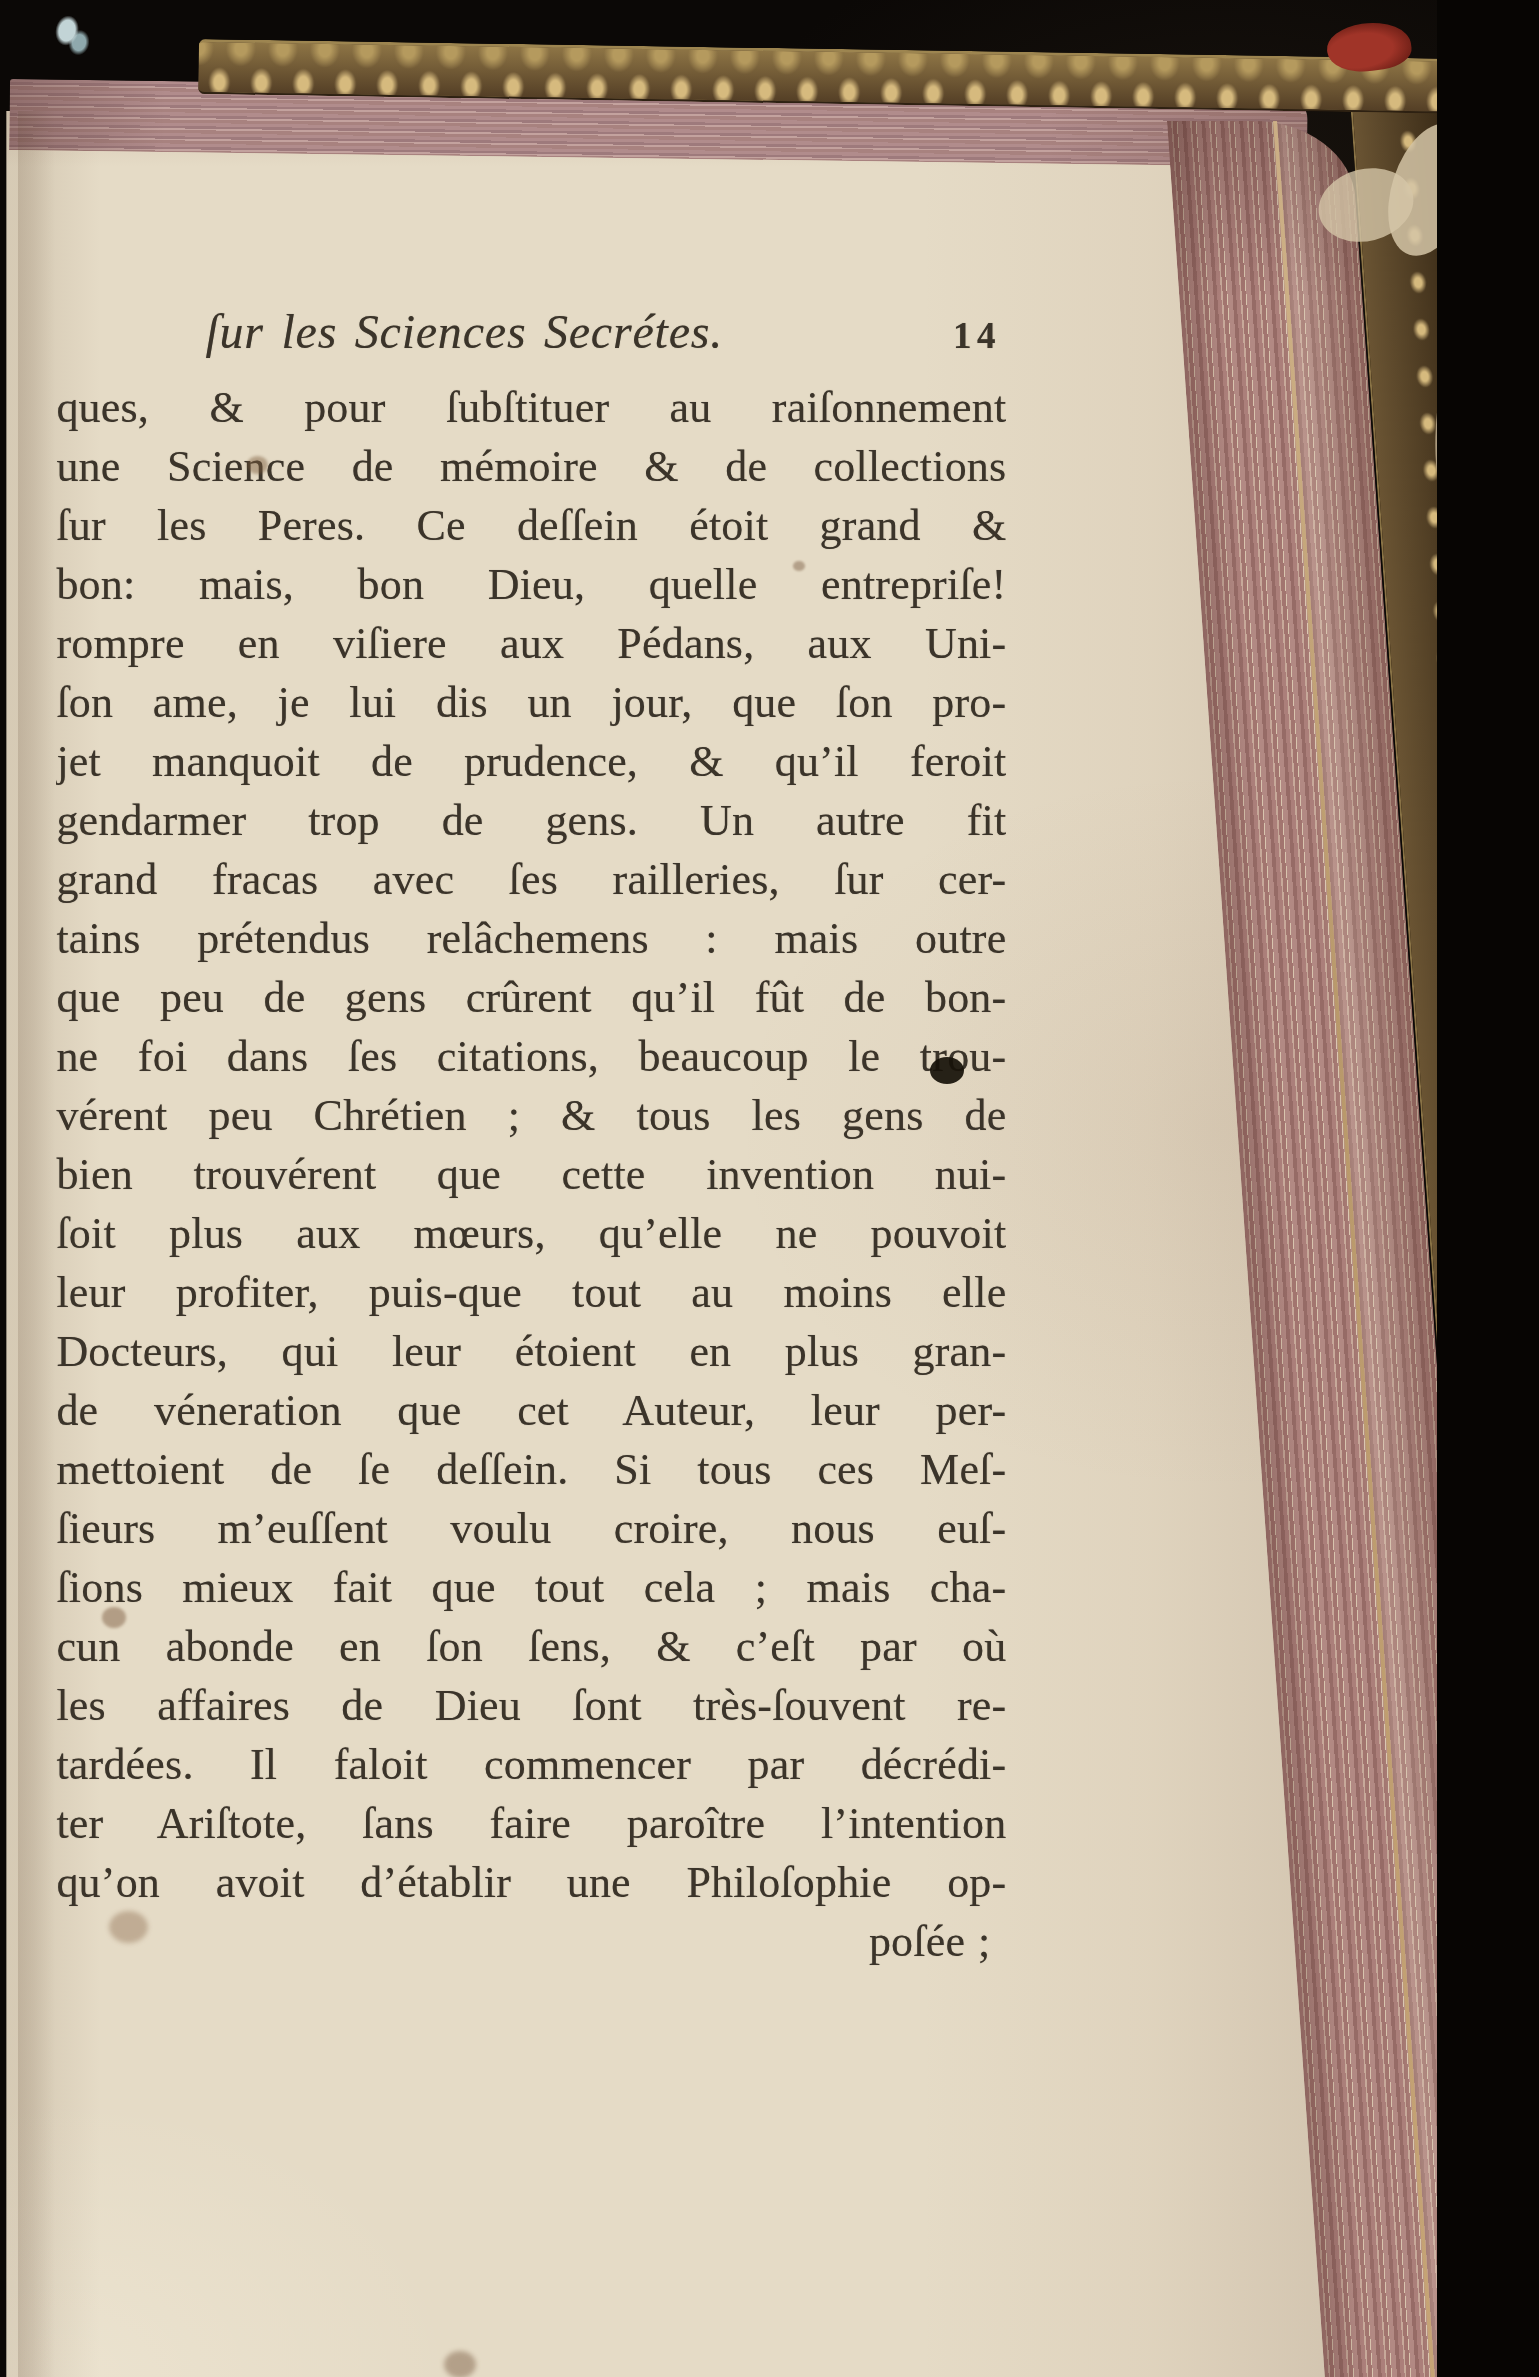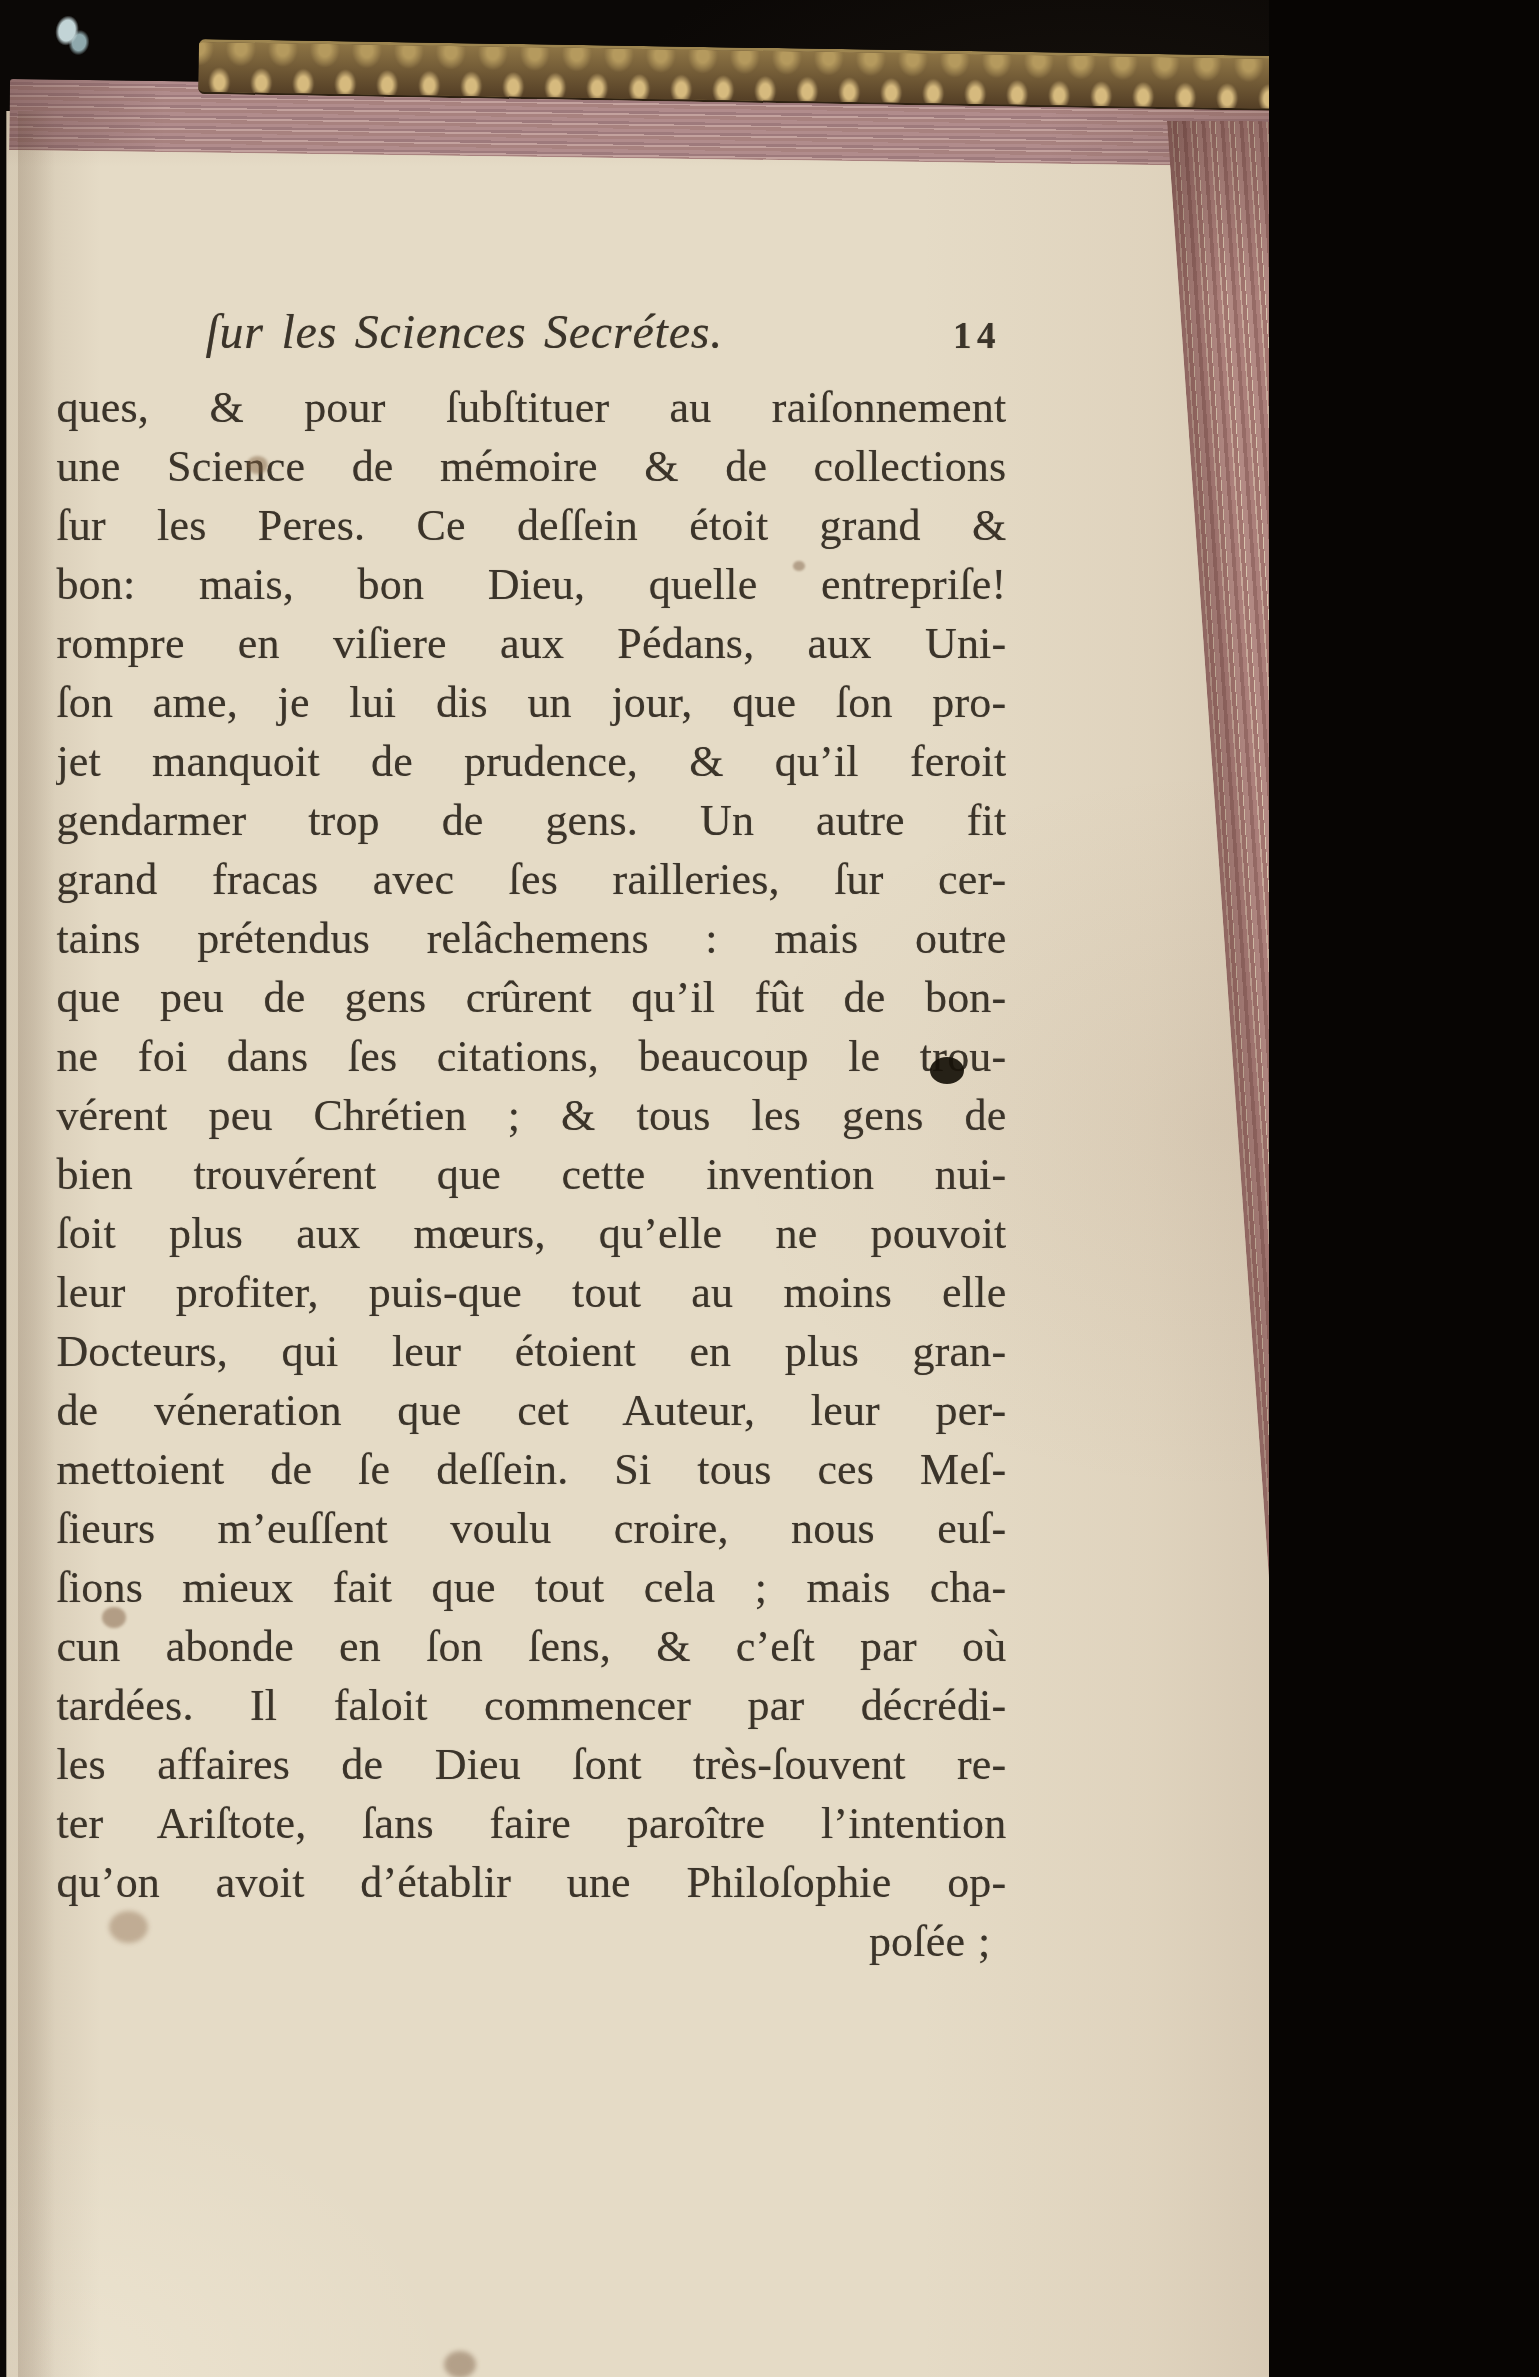--- a/index.html
+++ b/index.html
@@ -3,21 +3,21 @@
 <meta charset="utf-8">
 <style>
   html,body{margin:0;padding:0;}
   body{
     width:1539px;height:2377px;
     background:#070503;
     font-family:"Liberation Serif","DejaVu Serif",serif;
     overflow:hidden;
   }
   .scene{
-    position:relative;width:1269px;height:2377px;overflow:hidden;
+    position:relative;width:1437px;height:2377px;overflow:hidden;
     background:
       radial-gradient(ellipse 723px 402px at 85% 8%, rgba(35,28,20,.55), transparent 70%),
       var(--background,#0b0806);
   }
 
   
   .gilt-top-band{
     position:absolute;left:199px;top:39px;width:1247px;height:50px;
     transform:rotate(0.9deg);transform-origin:0 0;
     background-color:#53402a;
@@ -217,22 +217,22 @@
       <div class="line">vérent peu Chrétien ; &amp; tous les gens de</div>
       <div class="line">bien trouvérent que cette invention nui-</div>
       <div class="line">ſoit plus aux mœurs, qu’elle ne pouvoit</div>
       <div class="line">leur profiter, puis-que tout au moins elle</div>
       <div class="line">Docteurs, qui leur étoient en plus gran-</div>
       <div class="line">de véneration que cet Auteur, leur per-</div>
       <div class="line">mettoient de ſe deſſein. Si tous ces Meſ-</div>
       <div class="line">ſieurs m’euſſent voulu croire, nous euſ-</div>
       <div class="line">ſions mieux fait que tout cela ; mais cha-</div>
       <div class="line">cun abonde en ſon ſens, &amp; c’eſt par où</div>
+      <div class="line">les affaires de Dieu ſont très-ſouvent re-</div>
       <div class="line">tardées. Il faloit commencer par décrédi-</div>
-      <div class="line">les affaires de Dieu ſont très-ſouvent re-</div>
       <div class="line">ter Ariſtote, ſans faire paroître l’intention</div>
       <div class="line">qu’on avoit d’établir une Philoſophie op-</div>
       <div class="catchword-row">
         <span>poſée ;</span>
       </div>
     </div>
 
     <div class="ink-blot"></div>
     <div class="stain s1"></div>
     <div class="stain s2"></div>

